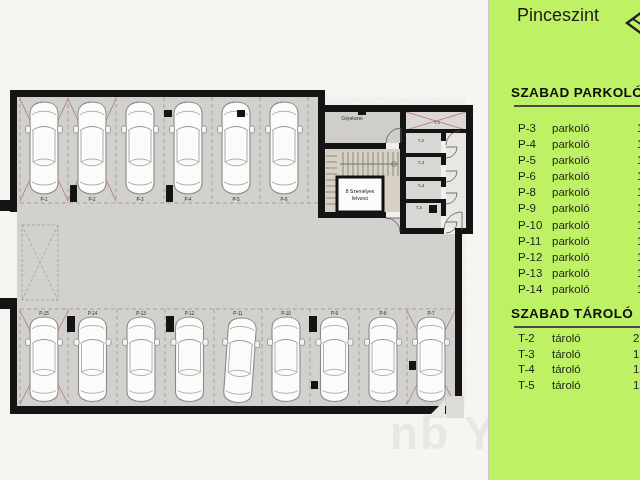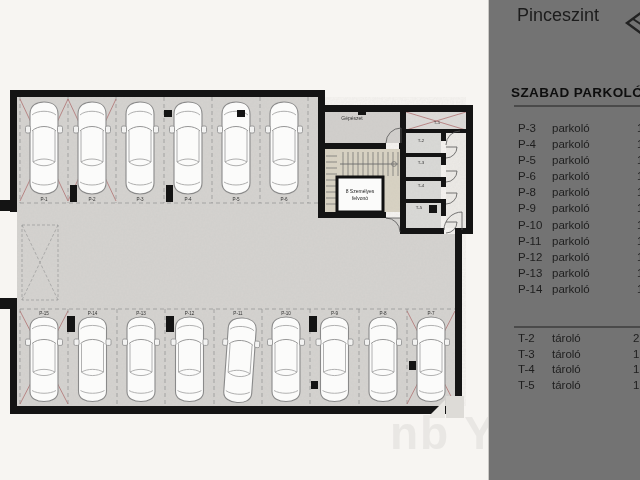--- a/index.html
+++ b/index.html
@@ -1,19 +1,19 @@
 <!DOCTYPE html>
 <html><head>
 <meta charset="utf-8">
 <style>
   html,body{margin:0;padding:0;}
   body{font-family:"Liberation Sans", sans-serif;}
   .stage{position:relative;width:640px;height:480px;background:#f7f5f2;overflow:hidden;}
   svg text{font-family:"Liberation Sans", sans-serif;}
-  .sidebar{position:absolute;left:488px;top:0;width:152px;height:480px;background:#737373;border-left:1px solid #cbc9c6;}
+  .sidebar{position:absolute;left:488px;top:0;width:152px;height:480px;background:#bef264;border-left:1px solid #cbc9c6;}
   .sb-title{position:absolute;left:28px;top:5px;font-size:18px;color:#1c1c1c;white-space:nowrap;}
   .north{position:absolute;left:128px;top:6px;width:30px;height:34px;}
   .sb-head{position:absolute;left:22px;font-size:13.5px;font-weight:bold;letter-spacing:.4px;color:#0e0e0e;white-space:nowrap;}
   .head-parking{top:85px;}
   .head-storage{top:306px;}
   .rule{position:absolute;left:25px;width:135px;height:1.5px;background:#4a4a4a;}
   .rule1{top:105px;} .rule2{top:326px;}
   .rows{position:absolute;left:0;right:0;}
   .rows-parking{top:122px;}
   .rows-storage{top:332px;}
@@ -309,20 +309,21 @@
           <span class="c2">parkoló</span>
           <span class="c3">1</span>
         </div>
       <div class="row">
           <span class="c1">P-14</span>
           <span class="c2">parkoló</span>
           <span class="c3">1</span>
         </div>
     </div>
 
+    <div class="sb-head head-storage">SZABAD TÁROLÓ</div>
     <div class="rule rule2"></div>
 
     <div class="rows rows-storage">
       <div class="row">
           <span class="c1">T-2</span>
           <span class="c2">tároló</span>
           <span class="c3">2</span>
         </div>
       <div class="row">
           <span class="c1">T-3</span>

